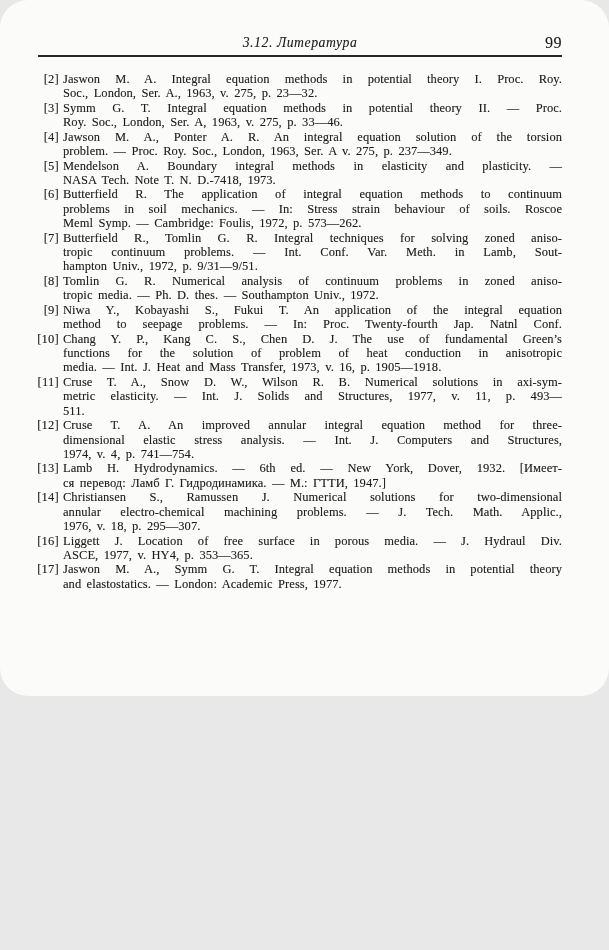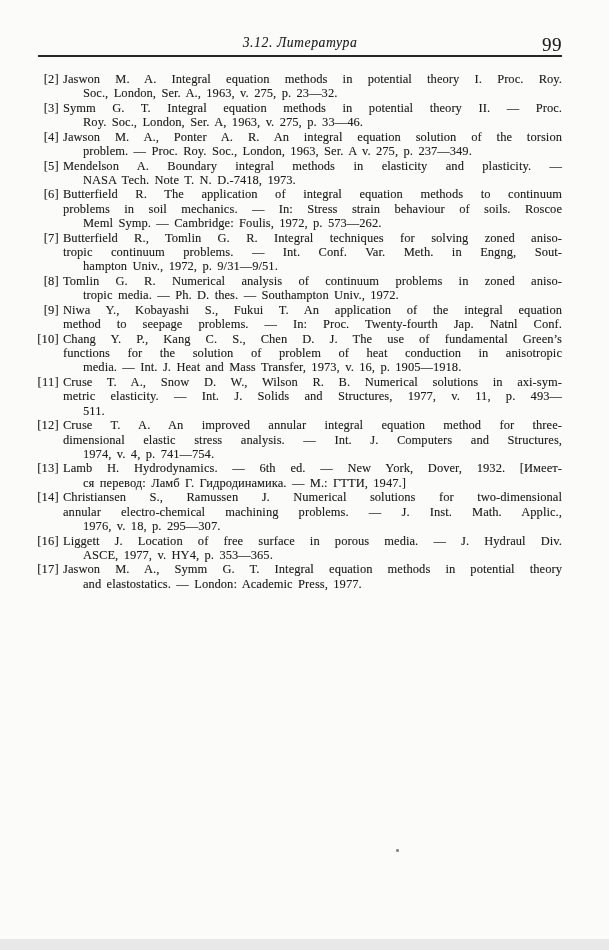--- a/index.html
+++ b/index.html
@@ -1,38 +1,39 @@
 <!DOCTYPE html>
 <html><head>
 <meta charset="utf-8">
 <style>
   html, body { margin: 0; padding: 0; background: #e8e8e8; }
   .page {
     position: relative;
     width: 609px;
-    height: 939px;
+    height: 696px;
     background: #fbfcf9;
     font-family: "Liberation Serif", "DejaVu Serif", serif;
     color: #1e1e1e;
     overflow: hidden;
     text-shadow: 0.25px 0 0 rgba(30,30,30,0.35);
+    border-radius: 28px;
   }
   .header-title {
     position: absolute;
     top: 35px; left: 38px; width: 524px;
     text-align: center;
     font-style: italic;
     font-size: 13.6px;
     letter-spacing: 0.6px;
     white-space: nowrap;
   }
   .page-number {
     position: absolute;
     top: 34px; right: 47px;
-    font-size: 19px;
+    font-size: 16px;
     letter-spacing: 0.5px;
   }
   .header-rule {
     position: absolute;
     top: 55px; left: 38px; width: 524px; height: 2px;
     background: #272727;
   }
   .refs {
     position: absolute;
     top: 72px; left: 34px; width: 528px;
@@ -48,21 +49,20 @@
   }
   .ref-line {
     text-align: justify;
     text-align-last: justify;
     letter-spacing: 0.1px;
     word-spacing: 1px;
   }
   .ref-line.last {
     text-align-last: left;
     word-spacing: 2.2px;
-    margin-left: 20px;
   }
   .speck {
     position: absolute;
     left: 396px; top: 849px;
     width: 3px; height: 3px;
     background: #8a8a88;
     border-radius: 1px;
   }
 </style>
 </head>
@@ -96,21 +96,21 @@
       </div>
       <div class="ref">
         <span class="ref-label">[6]</span>
         <div class="ref-line">Butterfield R. The application of integral equation methods to continuum</div>
         <div class="ref-line">problems in soil mechanics. — In: Stress strain behaviour of soils. Roscoe</div>
         <div class="ref-line last">Meml Symp. — Cambridge: Foulis, 1972, p. 573—262.</div>
       </div>
       <div class="ref">
         <span class="ref-label">[7]</span>
         <div class="ref-line">Butterfield R., Tomlin G. R. Integral techniques for solving zoned aniso-</div>
-        <div class="ref-line">tropic continuum problems. — Int. Conf. Var. Meth. in Engng, Sout-</div>
+        <div class="ref-line">tropic continuum problems. — Int. Conf. Var. Meth. in Lamb, Sout-</div>
         <div class="ref-line last">hampton Univ., 1972, p. 9/31—9/51.</div>
       </div>
       <div class="ref">
         <span class="ref-label">[8]</span>
         <div class="ref-line">Tomlin G. R. Numerical analysis of continuum problems in zoned aniso-</div>
         <div class="ref-line last">tropic media. — Ph. D. thes. — Southampton Univ., 1972.</div>
       </div>
       <div class="ref">
         <span class="ref-label">[9]</span>
         <div class="ref-line">Niwa Y., Kobayashi S., Fukui T. An application of the integral equation</div>
@@ -135,21 +135,21 @@
         <div class="ref-line last">1974, v. 4, p. 741—754.</div>
       </div>
       <div class="ref">
         <span class="ref-label">[13]</span>
         <div class="ref-line">Lamb H. Hydrodynamics. — 6th ed. — New York, Dover, 1932. [Имеет-</div>
         <div class="ref-line last">ся перевод: Ламб Г. Гидродинамика. — М.: ГТТИ, 1947.]</div>
       </div>
       <div class="ref">
         <span class="ref-label">[14]</span>
         <div class="ref-line">Christiansen S., Ramussen J. Numerical solutions for two-dimensional</div>
-        <div class="ref-line">annular electro-chemical machining problems. — J. Inst. Math. Applic.,</div>
+        <div class="ref-line">annular electro-chemical machining problems. — J. Tech. Math. Applic.,</div>
         <div class="ref-line last">1976, v. 18, p. 295—307.</div>
       </div>
       <div class="ref">
         <span class="ref-label">[16]</span>
         <div class="ref-line">Liggett J. Location of free surface in porous media. — J. Hydraul Div.</div>
         <div class="ref-line last">ASCE, 1977, v. HY4, p. 353—365.</div>
       </div>
       <div class="ref">
         <span class="ref-label">[17]</span>
         <div class="ref-line">Jaswon M. A., Symm G. T. Integral equation methods in potential theory</div>

